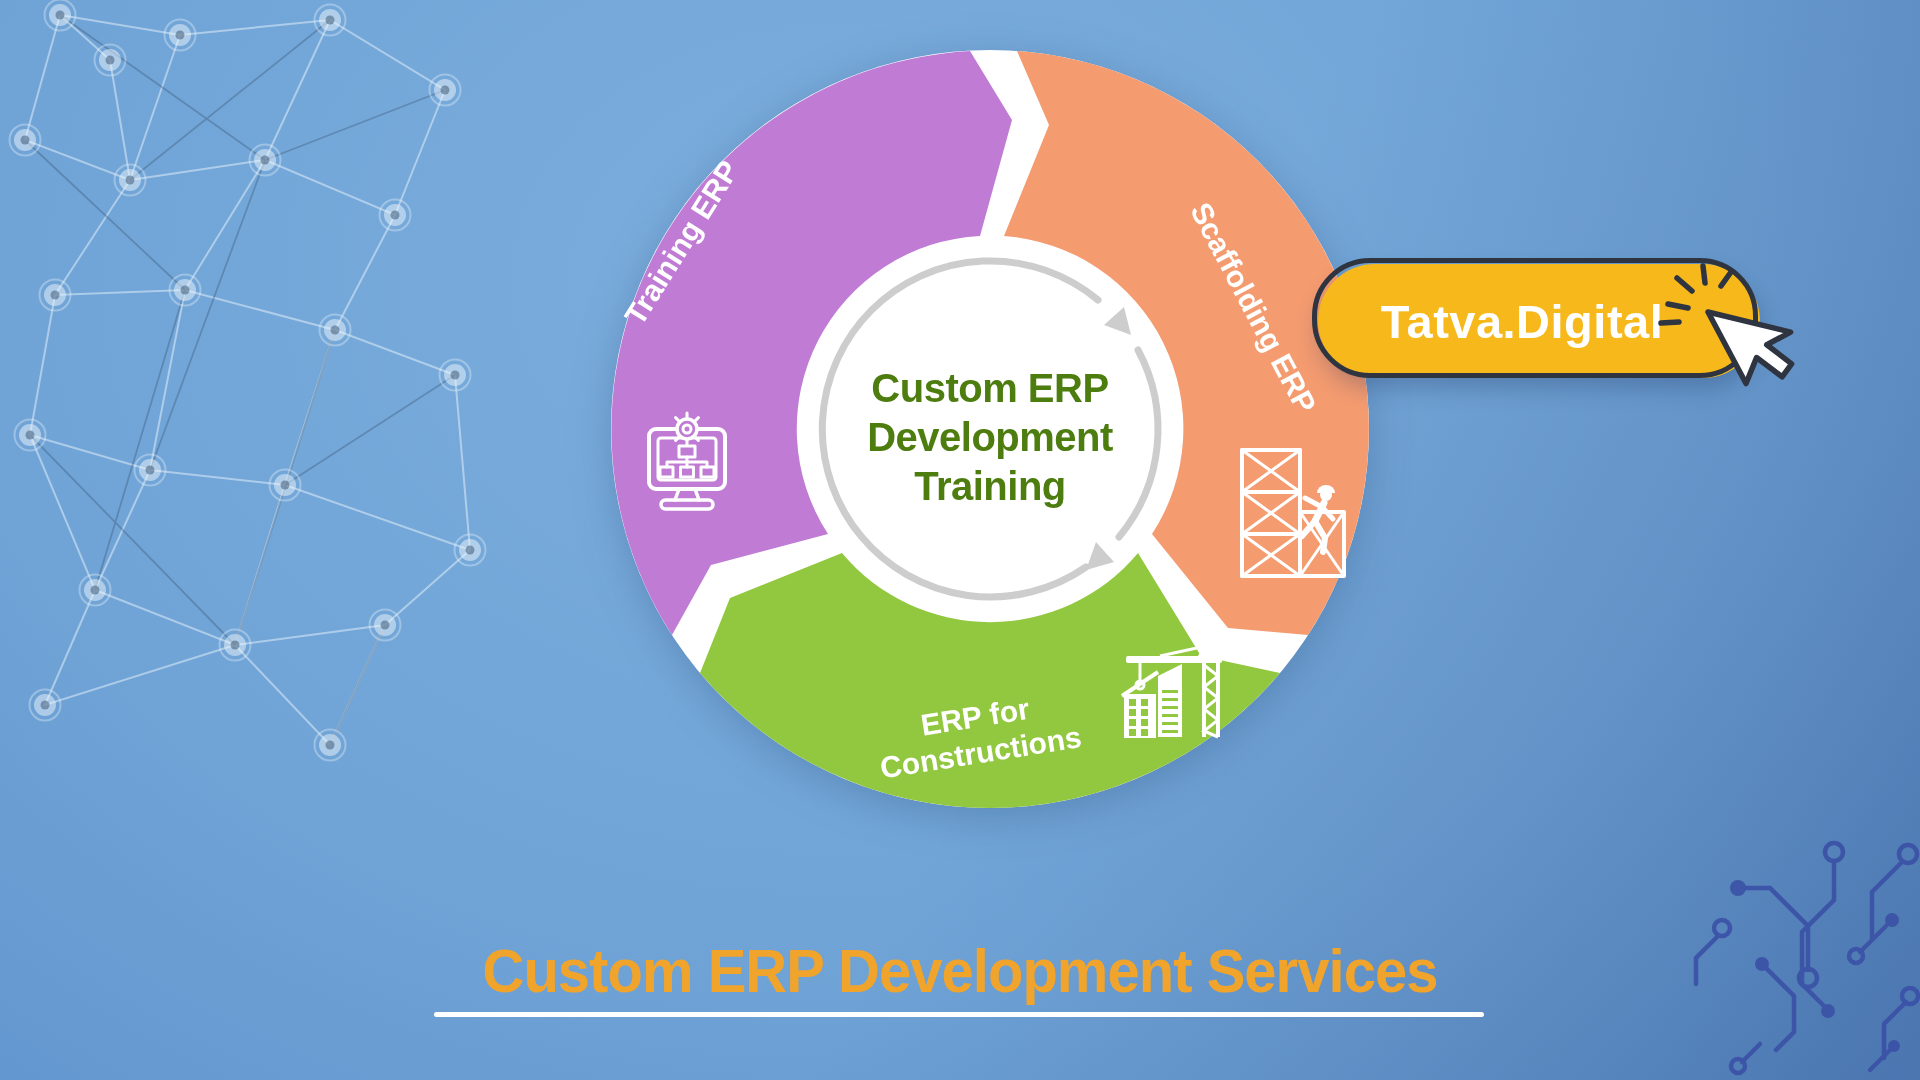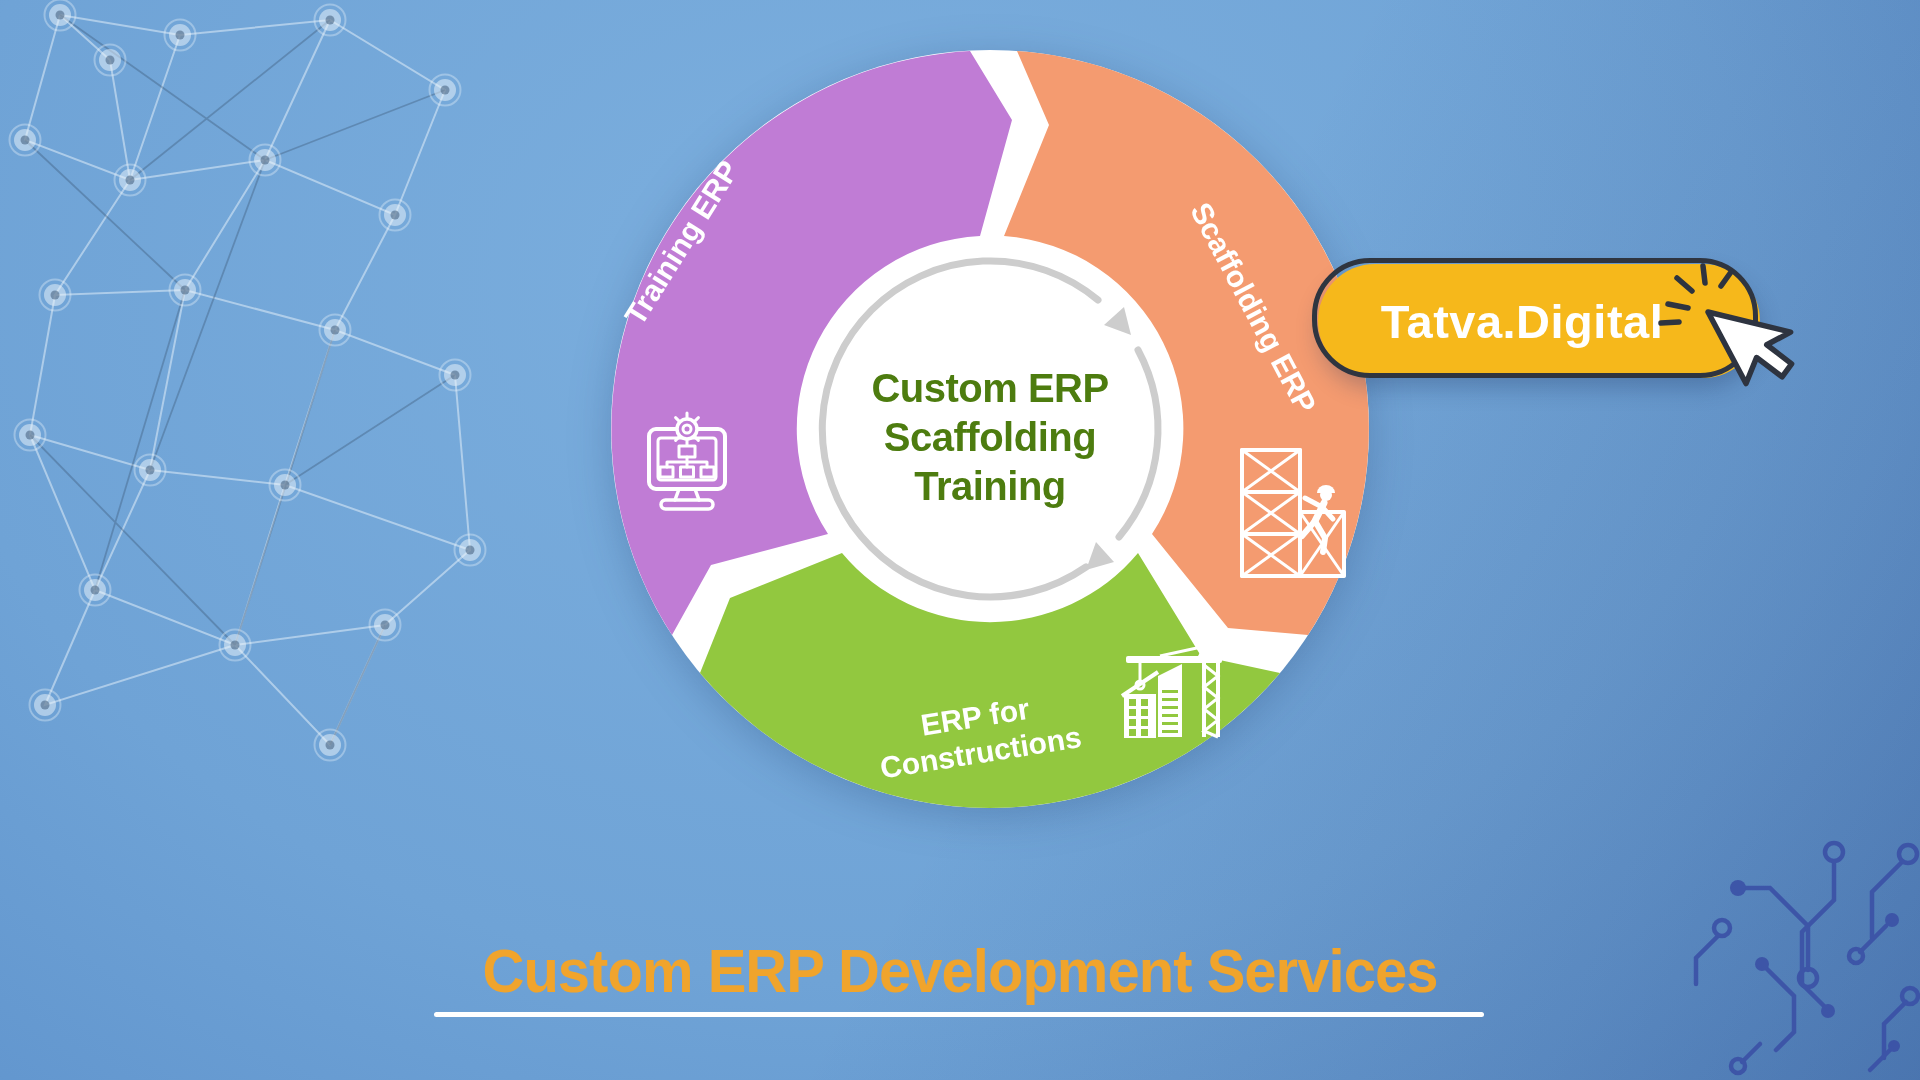--- a/index.html
+++ b/index.html
@@ -195,21 +195,21 @@
         <rect x="1162" y="722" width="16" height="3"></rect>
           <rect x="1162" y="730" width="16" height="3"></rect>
       </g>
       <path d="M1122,696 L1158,672" stroke="#FFFFFF" stroke-width="4" fill="none"></path>
     </g>
   </g>
 </svg>
 
 <div class="abs center-text">
   <div>Custom ERP</div>
-  <div>Scaffolding</div>
+  <div>Development</div>
   <div>Training</div>
 </div>
 
 <div class="abs seg-label lbl-training">Training ERP</div>
 
 <div class="abs seg-label lbl-scaffolding">Scaffolding ERP</div>
 
 <div class="abs seg-label lbl-constructions">
   <div>ERP for</div>
   <div>Constructions</div>

